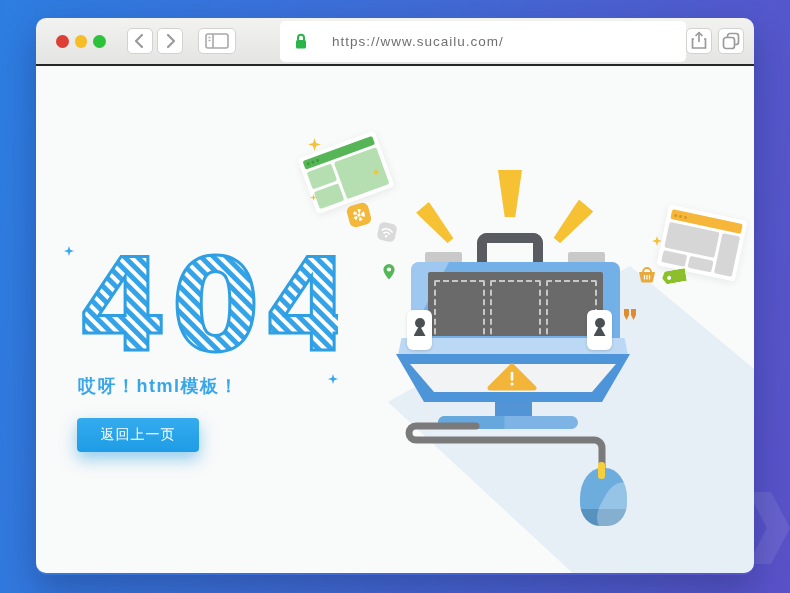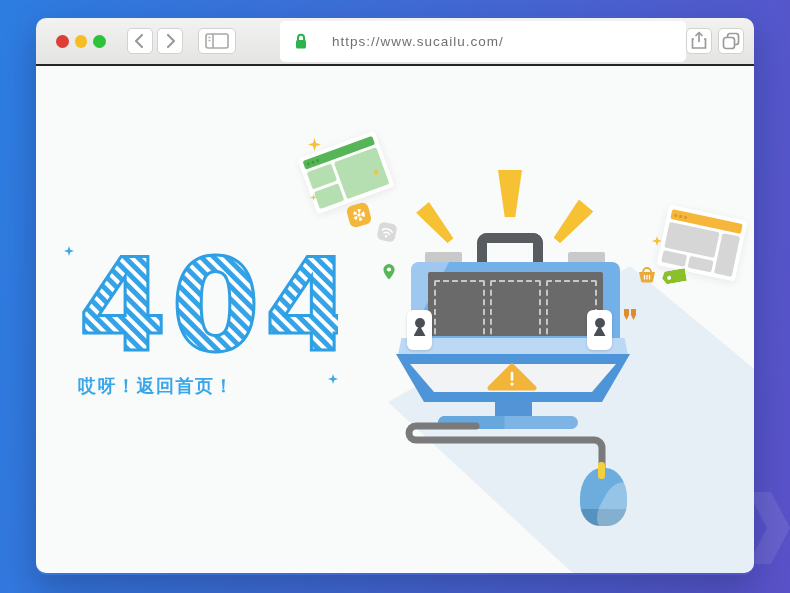--- a/index.html
+++ b/index.html
@@ -258,22 +258,23 @@
     <svg class="err-svg" width="262" height="116" viewBox="0 0 262 116">
       <defs>
         <pattern id="hatch404" width="9" height="9" patternUnits="userSpaceOnUse" patternTransform="rotate(-45)">
           <rect width="9" height="9" fill="#ffffff"></rect>
           <rect width="5" height="9" fill="#35a3e8"></rect>
         </pattern>
       </defs>
       <text x="2" y="100" font-family="'DejaVu Sans',sans-serif" font-weight="bold" font-size="128" letter-spacing="4" fill="url(#hatch404)" stroke="#2f9fe3" stroke-width="3">404</text>
     </svg>
 
-    <div class="msg">哎呀！返回首页！</div>
-
+    <div class="msg">哎呀！html模板！</div>
+
+    <button class="btn-back">返回上一页</button>
 
 
     <div class="ray c"></div>
     <div class="ray l"></div>
     <div class="ray r"></div>
 
     <div class="handle"></div>
     <div class="tab lt"></div>
     <div class="tab rt"></div>
     <div class="lid"></div>

